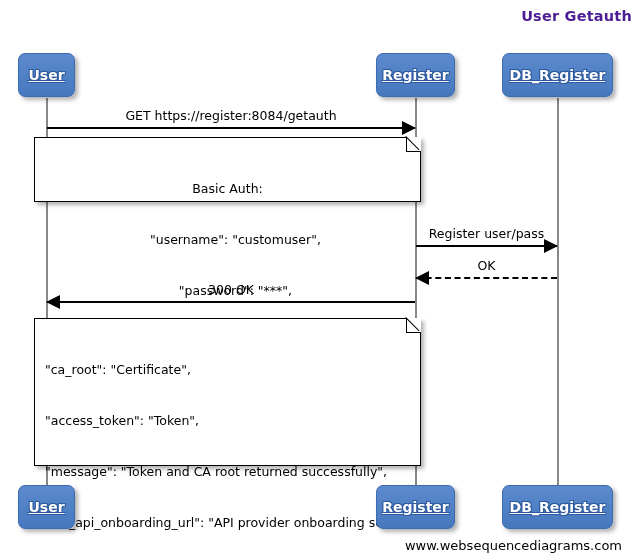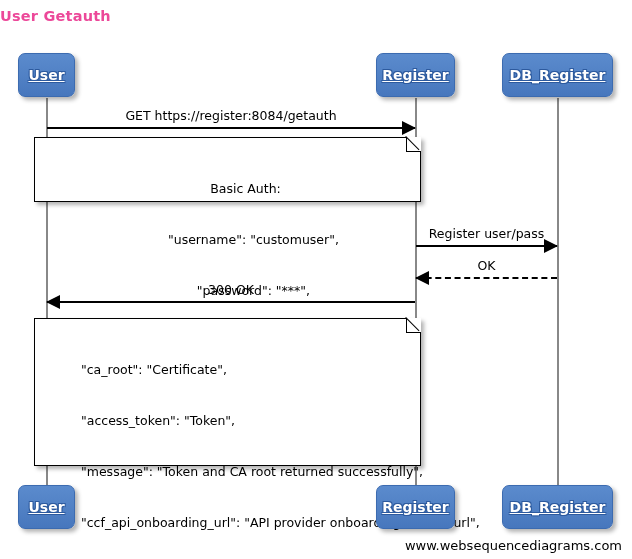--- a/index.html
+++ b/index.html
@@ -17,24 +17,24 @@
     background: #ffffff;
     overflow: hidden;
   }
 
   
   .diagram-title {
     position: absolute;
     left: 0;
     top: 8px;
     width: 632px;
-    text-align: left;
+    text-align: right;
     font-size: 14.5px;
     font-weight: bold;
-    color: #ec4899;
+    color: #4c1d95;
     letter-spacing: 0.2px;
   }
 
   
   .lifeline {
     position: absolute;
     width: 2px;
     background: #888888;
   }
 
@@ -108,21 +108,20 @@
   
   .note {
     position: absolute;
     box-sizing: border-box;
     background: #ffffff;
     border: 1px solid #000000;
     box-shadow: 3px 3px 4px rgba(0,0,0,0.30);
     font-size: 12.5px;
     color: #000000;
     line-height: 17px;
-    padding-left: 36px;
   }
   .note .fold {
     position: absolute;
     top: -1px;
     right: -1px;
     width: 14px;
     height: 14px;
     background: #ffffff;
     border-left: 1px solid #000000;
     border-bottom: 1px solid #000000;

